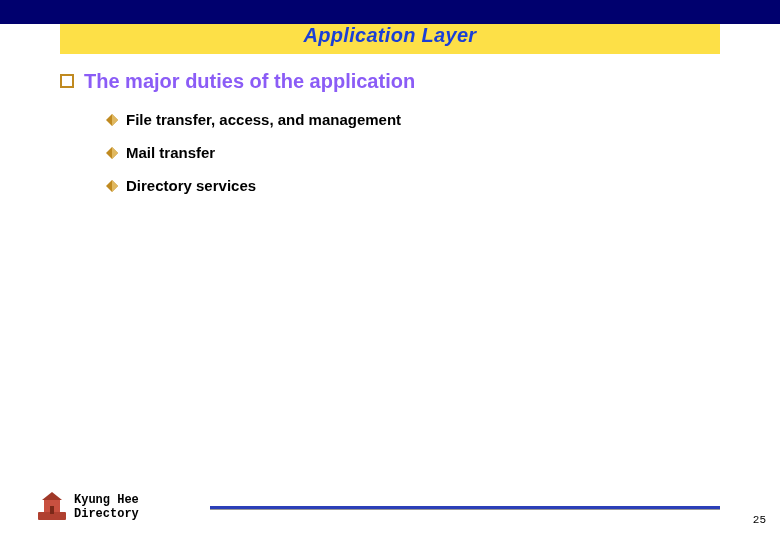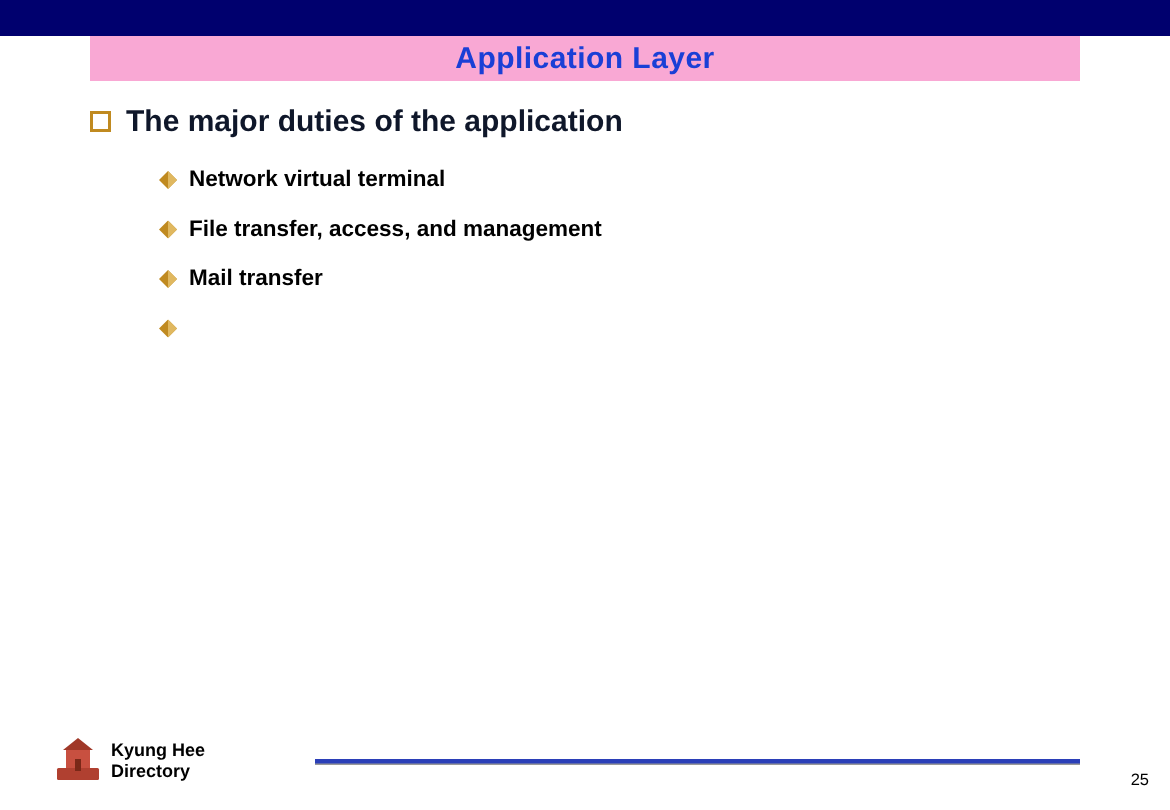--- a/index.html
+++ b/index.html
@@ -18,24 +18,24 @@
     width: 780px;
     height: 24px;
     background: #00006e;
   }
   .title-bar {
     position: absolute;
     left: 60px;
     top: 24px;
     width: 660px;
     height: 30px;
-    background: #f9a8d4;
+    background: #fde047;
     display: flex;
-    align-items: center;
     justify-content: center;
+    font-style: italic;
   }
   .title-text {
     color: #1a3fd6;
     font-size: 20px;
     font-weight: bold;
     letter-spacing: 0.3px;
   }
   .body {
     position: absolute;
     left: 60px;
@@ -49,21 +49,21 @@
   }
   .lvl1 .bullet-box {
     width: 14px;
     height: 14px;
     border: 2px solid #c08a20;
     margin-top: 4px;
     margin-right: 10px;
     flex: 0 0 auto;
   }
   .lvl1 .text {
-    color: #0f172a;
+    color: #8b5cf6;
     font-size: 20px;
     font-weight: bold;
   }
   .lvl2 {
     display: flex;
     align-items: flex-start;
     margin-left: 46px;
     margin-bottom: 16px;
   }
   .lvl2 .diamond {
@@ -79,20 +79,21 @@
     color: #000;
     font-size: 15px;
     font-weight: bold;
   }
   .footer {
     position: absolute;
     left: 0;
     bottom: 12px;
     width: 780px;
     height: 48px;
+    font-family: Liberation Mono, monospace;
   }
   .logo {
     position: absolute;
     left: 36px;
     bottom: 6px;
     width: 32px;
     height: 32px;
   }
   .uni {
     position: absolute;
@@ -131,29 +132,20 @@
     <span class="title-text">Application Layer</span>
   </div>
 
   <div class="body">
 
     <div class="lvl1">
       <span class="bullet-box"></span>
       <span class="text">The major duties of  the application</span>
     </div>
 
-    <div class="lvl2">
-      <span class="diamond">
-        <svg width="12" height="12" viewBox="0 0 12 12">
-            <polygon points="6,0 12,6 6,12 0,6" fill="#c08a20"></polygon>
-            <polygon points="6,0 12,6 6,12" fill="#e0b860"></polygon>
-          </svg>
-      </span>
-      <span class="text">Network virtual terminal</span>
-    </div>
 
     <div class="lvl2">
       <span class="diamond">
         <svg width="12" height="12" viewBox="0 0 12 12">
             <polygon points="6,0 12,6 6,12 0,6" fill="#c08a20"></polygon>
             <polygon points="6,0 12,6 6,12" fill="#e0b860"></polygon>
           </svg>
       </span>
       <span class="text">File transfer, access, and management</span>
     </div>
@@ -168,20 +160,21 @@
       <span class="text">Mail transfer</span>
     </div>
 
     <div class="lvl2">
       <span class="diamond">
         <svg width="12" height="12" viewBox="0 0 12 12">
             <polygon points="6,0 12,6 6,12 0,6" fill="#c08a20"></polygon>
             <polygon points="6,0 12,6 6,12" fill="#e0b860"></polygon>
           </svg>
       </span>
+      <span class="text">Directory services</span>
     </div>
 
   </div>
 
   <div class="footer">
     <div class="logo">
       <svg width="32" height="32" viewBox="0 0 32 32">
         <rect x="2" y="22" width="28" height="8" rx="1" fill="#b04030"></rect>
         <rect x="8" y="10" width="16" height="12" fill="#c85040"></rect>
         <polygon points="16,2 6,10 26,10" fill="#a03828"></polygon>

